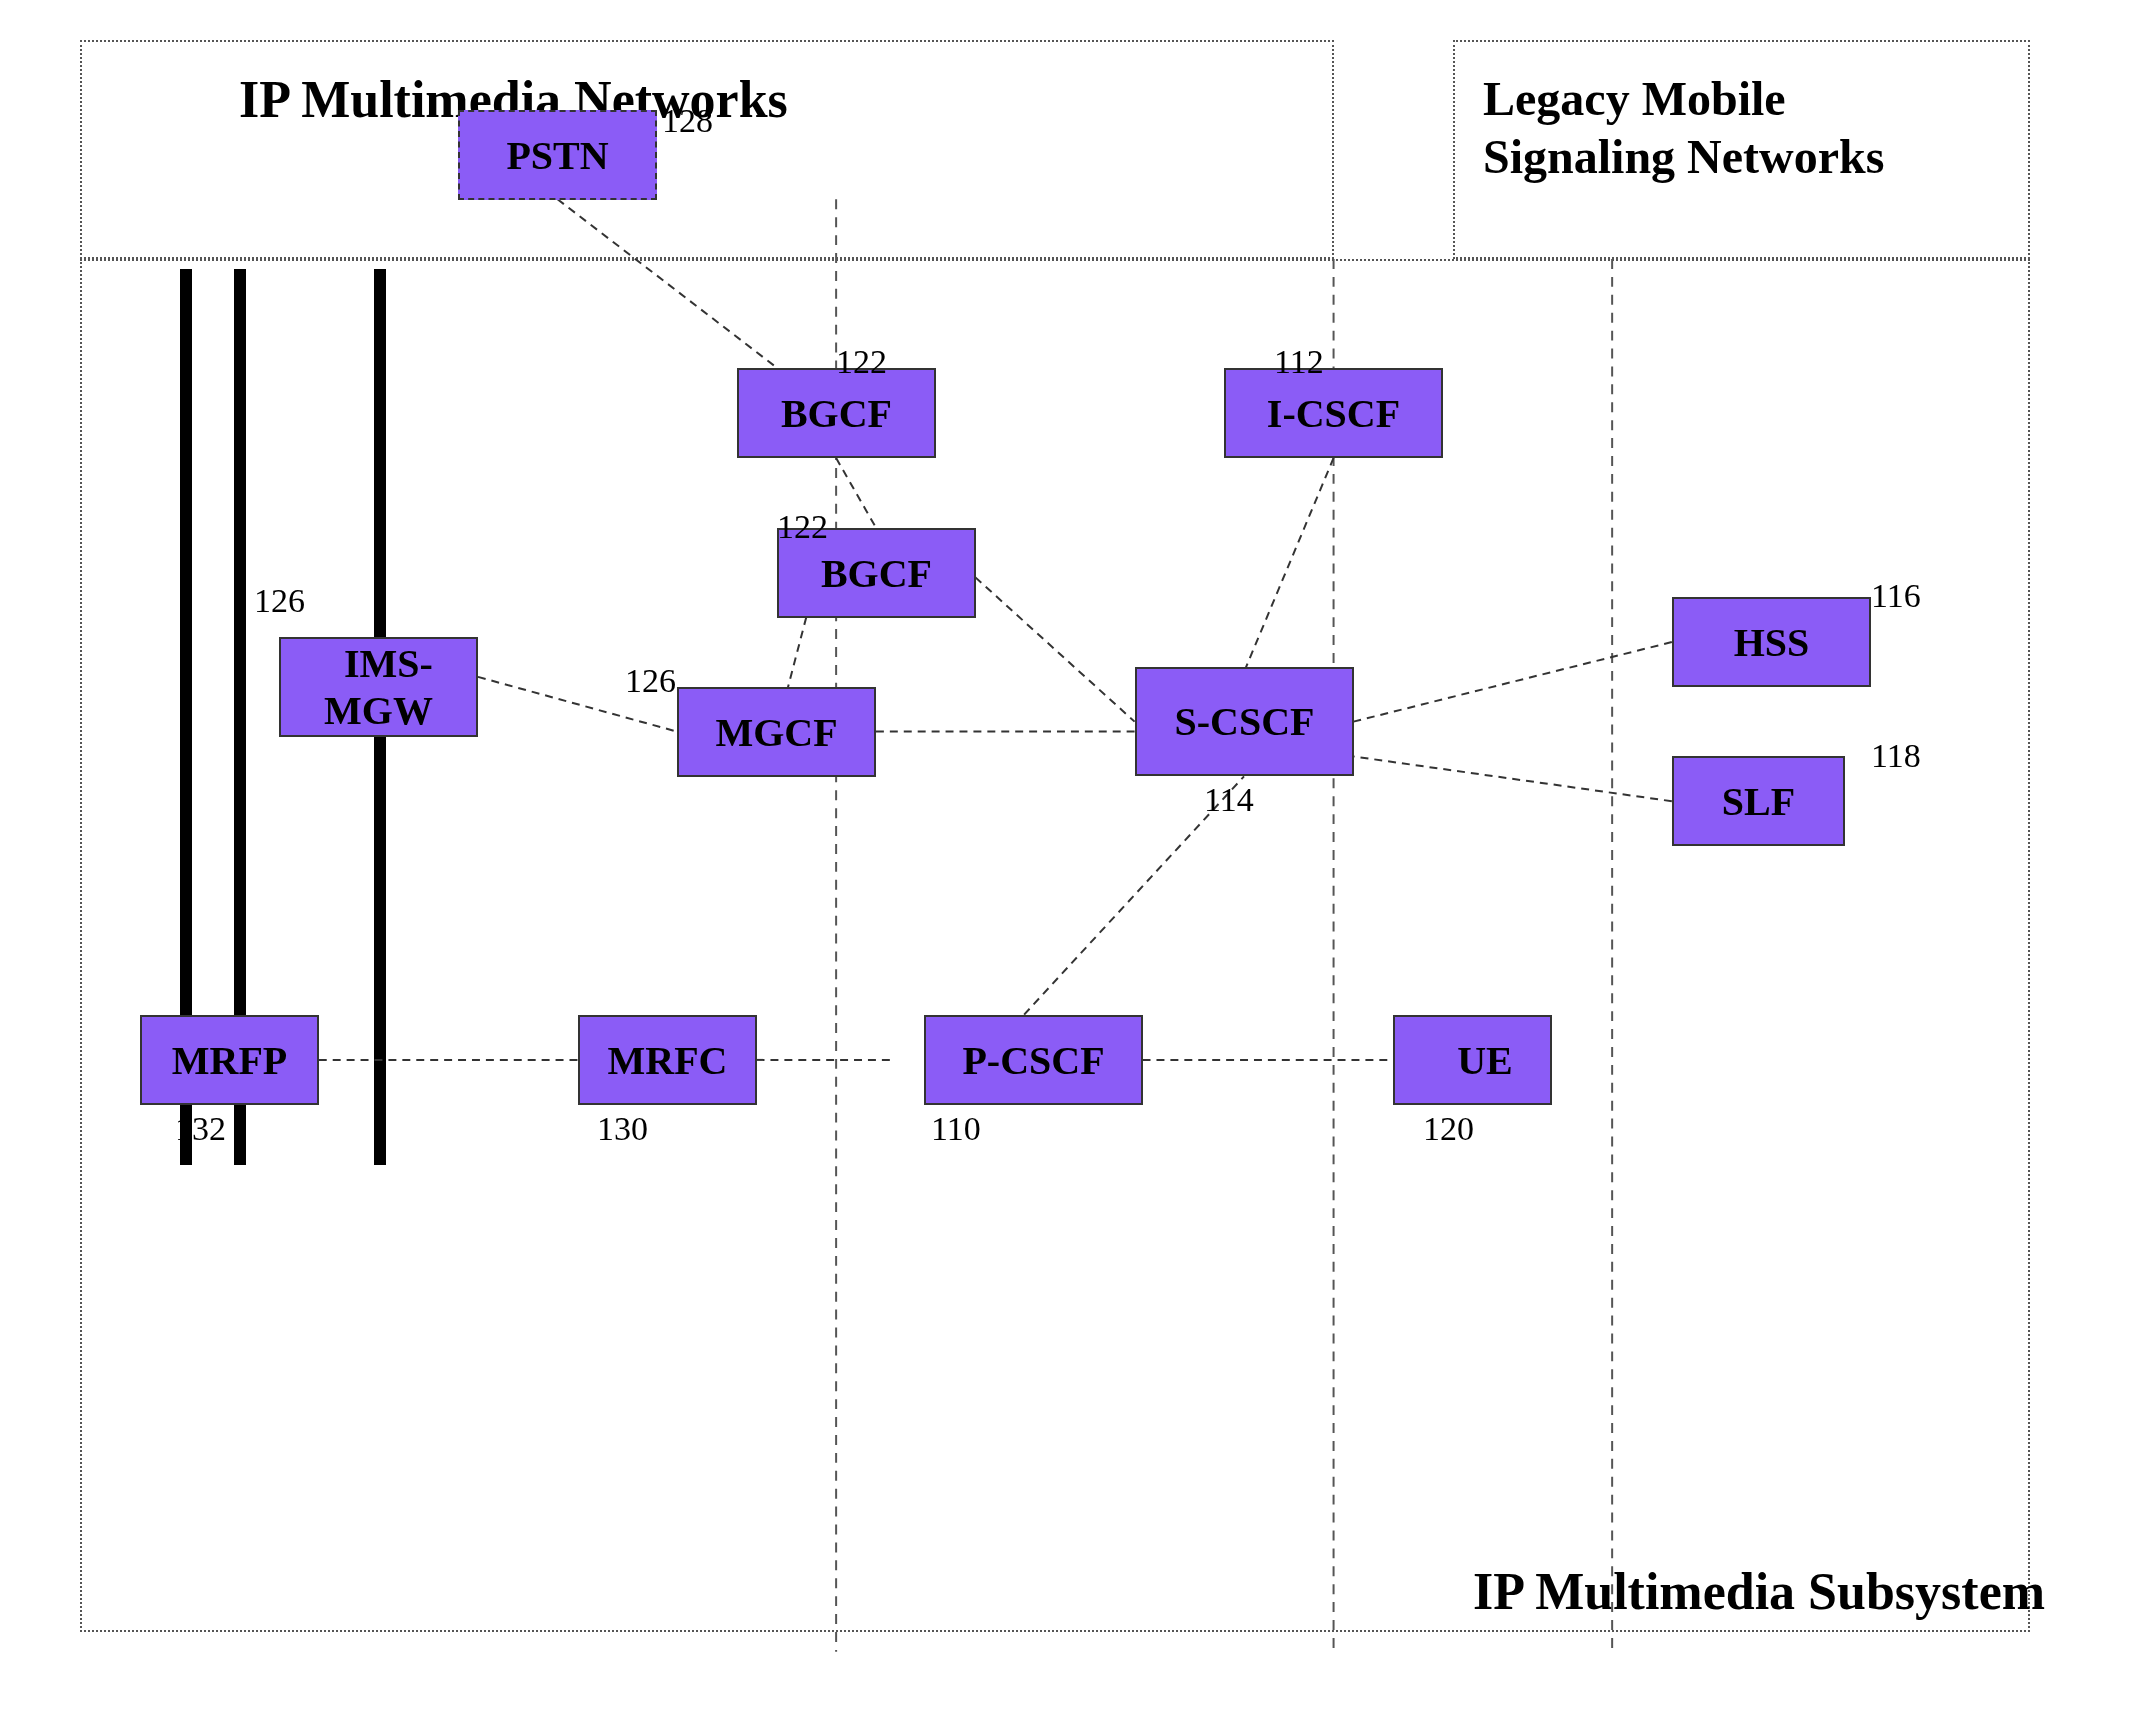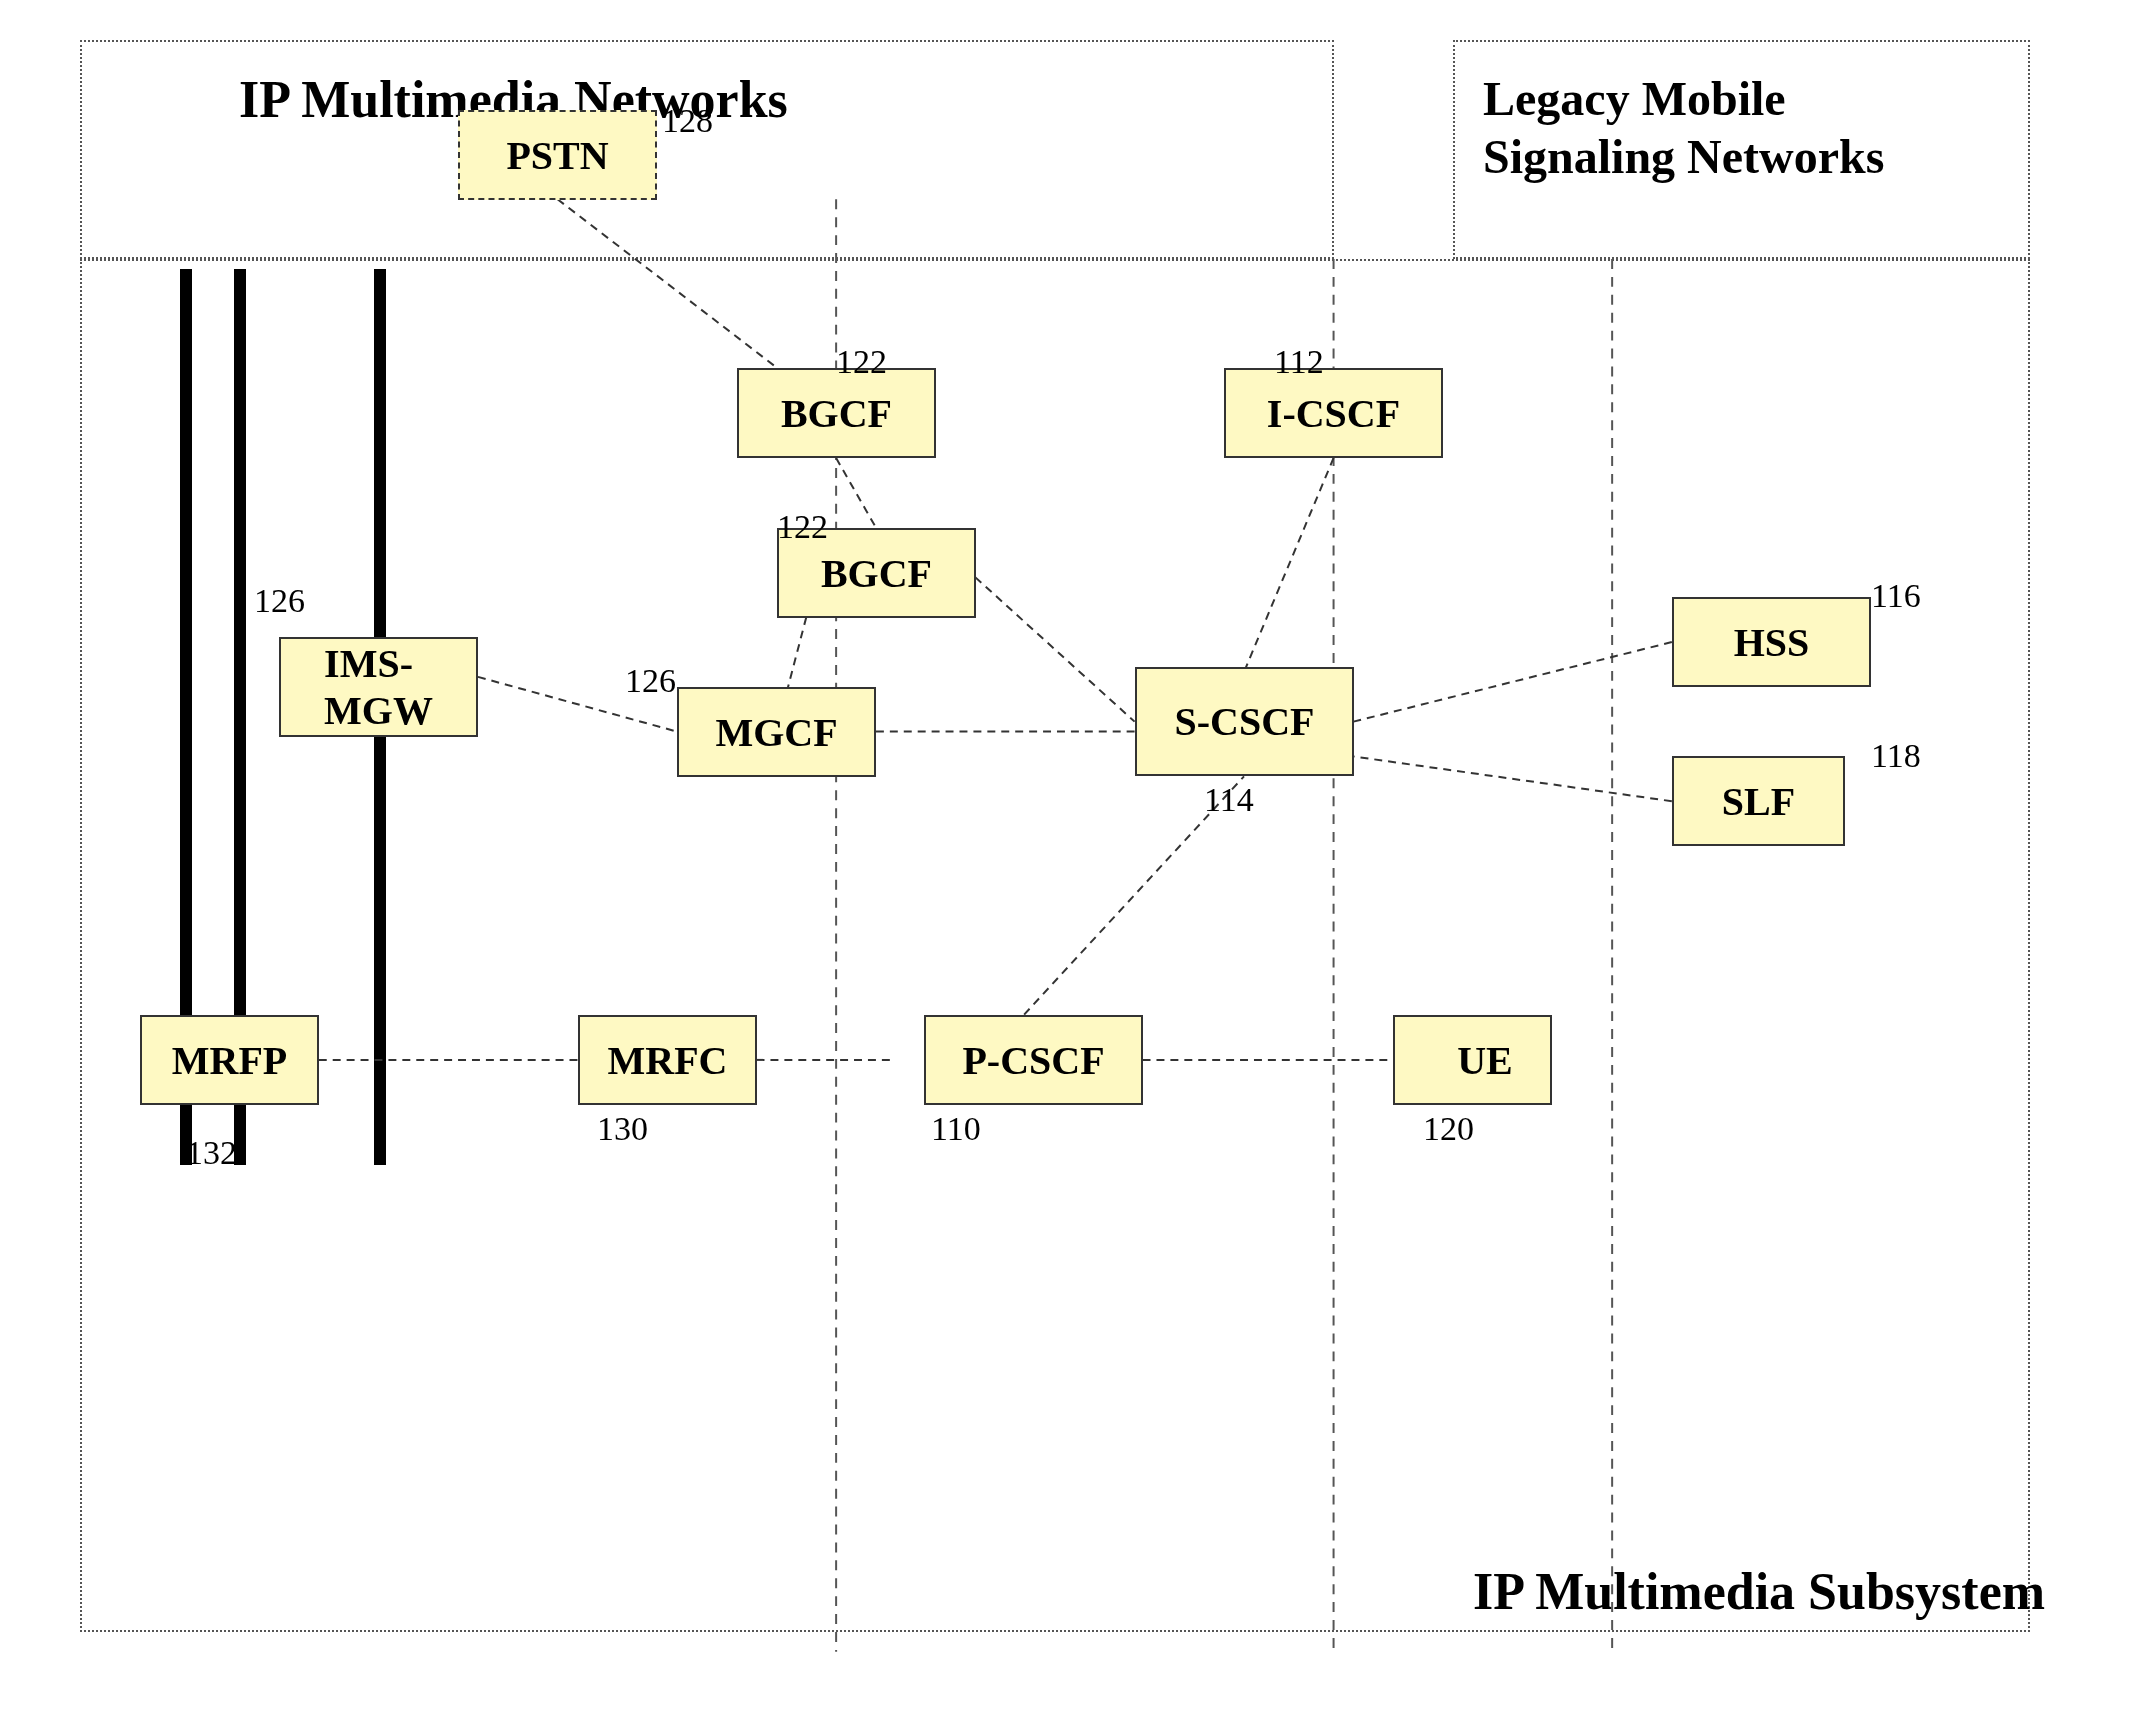--- a/index.html
+++ b/index.html
@@ -77,27 +77,27 @@
       left: 1393px;
       font-size: 52px;
       font-weight: bold;
       color: #000;
     }
 
     
     .node {
       position: absolute;
       border: 2.5px solid #333;
-      background: #fef9c3;
+      background: #8b5cf6;
       display: flex;
       align-items: center;
       justify-content: center;
       font-size: 40px;
       font-weight: bold;
-      text-align: left;
+      text-align: right;
     }
 
     
     .node-pstn {
       top: 70px;
       left: 378px;
       width: 199px;
       height: 90px;
       border-style: dashed;
     }
@@ -324,21 +324,21 @@
   <span class="ref" style="top:622px; left:545px;">126</span>
 
   <div class="node node-scscf">
     <span>S-CSCF</span>
   </div>
   <span class="ref" style="top:741px; left:1124px;">114</span>
 
   <div class="node node-mrfp">
     <span>MRFP</span>
   </div>
-  <span class="ref" style="top:1070px; left:106px;margin-top:24px;">132</span>
+  <span class="ref" style="top:1070px; left:95px;">132</span>
 
   <div class="node node-mrfc">
     <span>MRFC</span>
   </div>
   <span class="ref" style="top:1070px; left:517px;">130</span>
 
   <div class="node node-pcscf">
     <span>P-CSCF</span>
   </div>
   <span class="ref" style="top:1070px; left:851px;">110</span>

